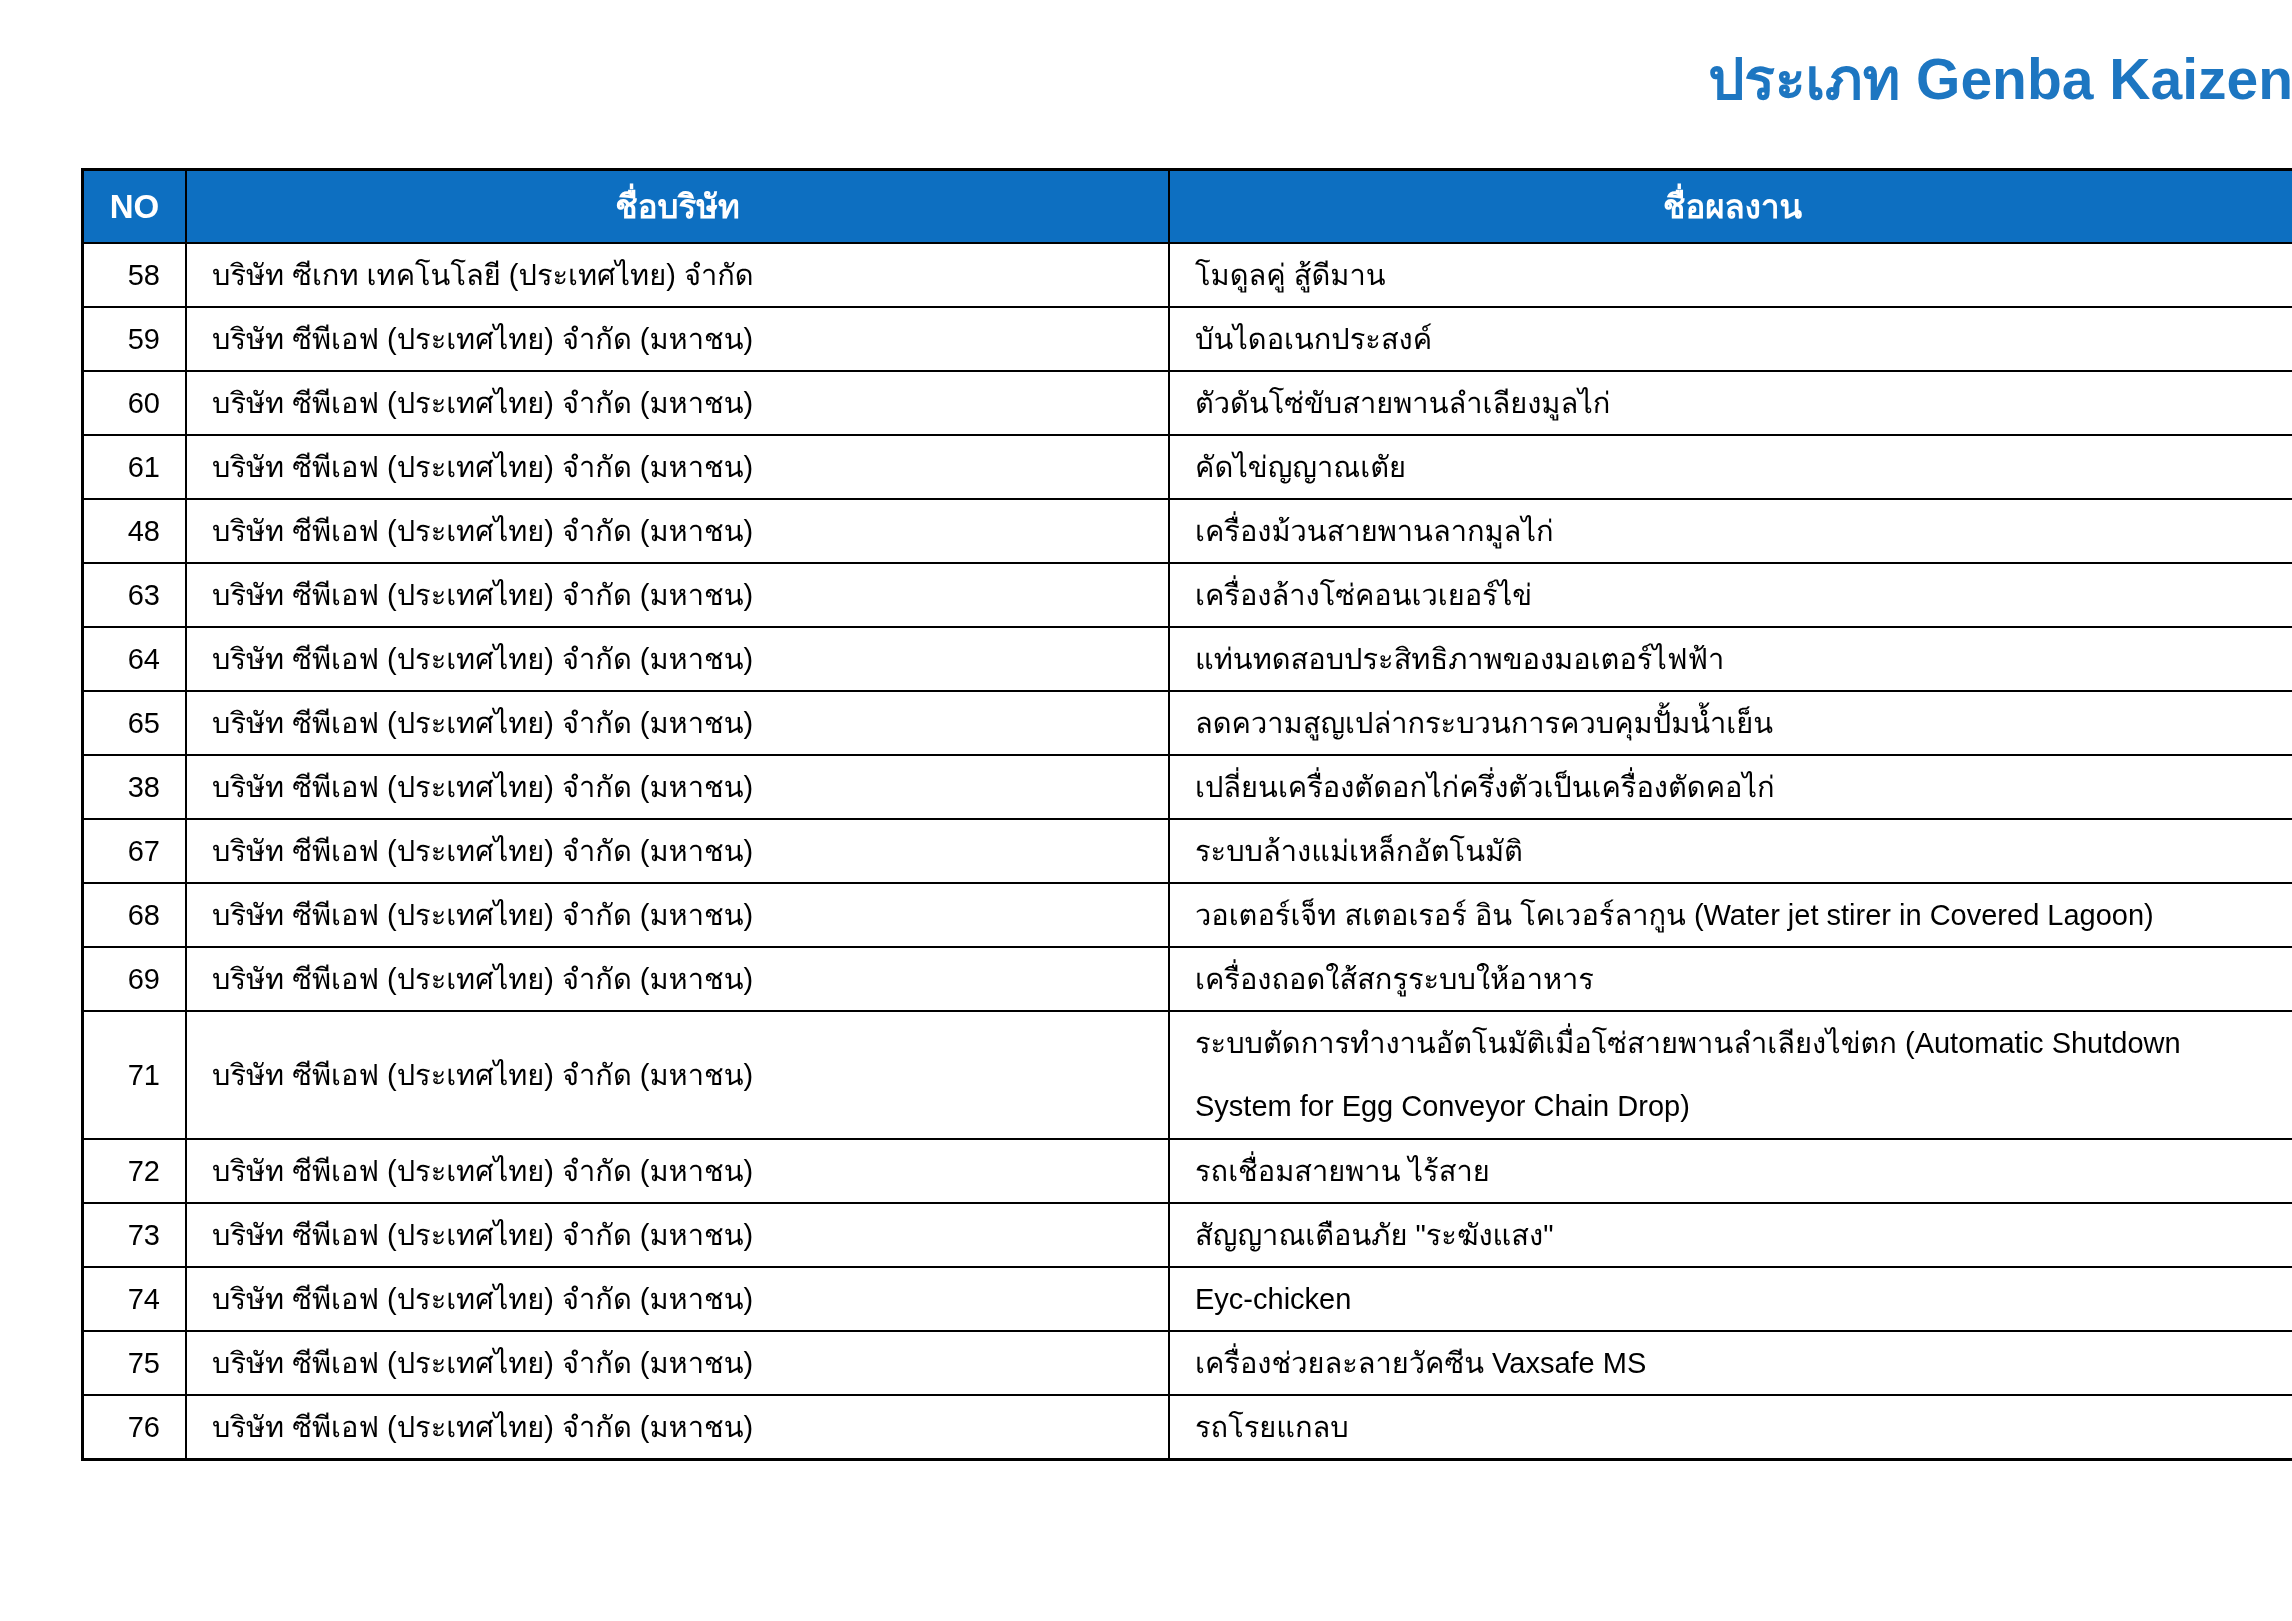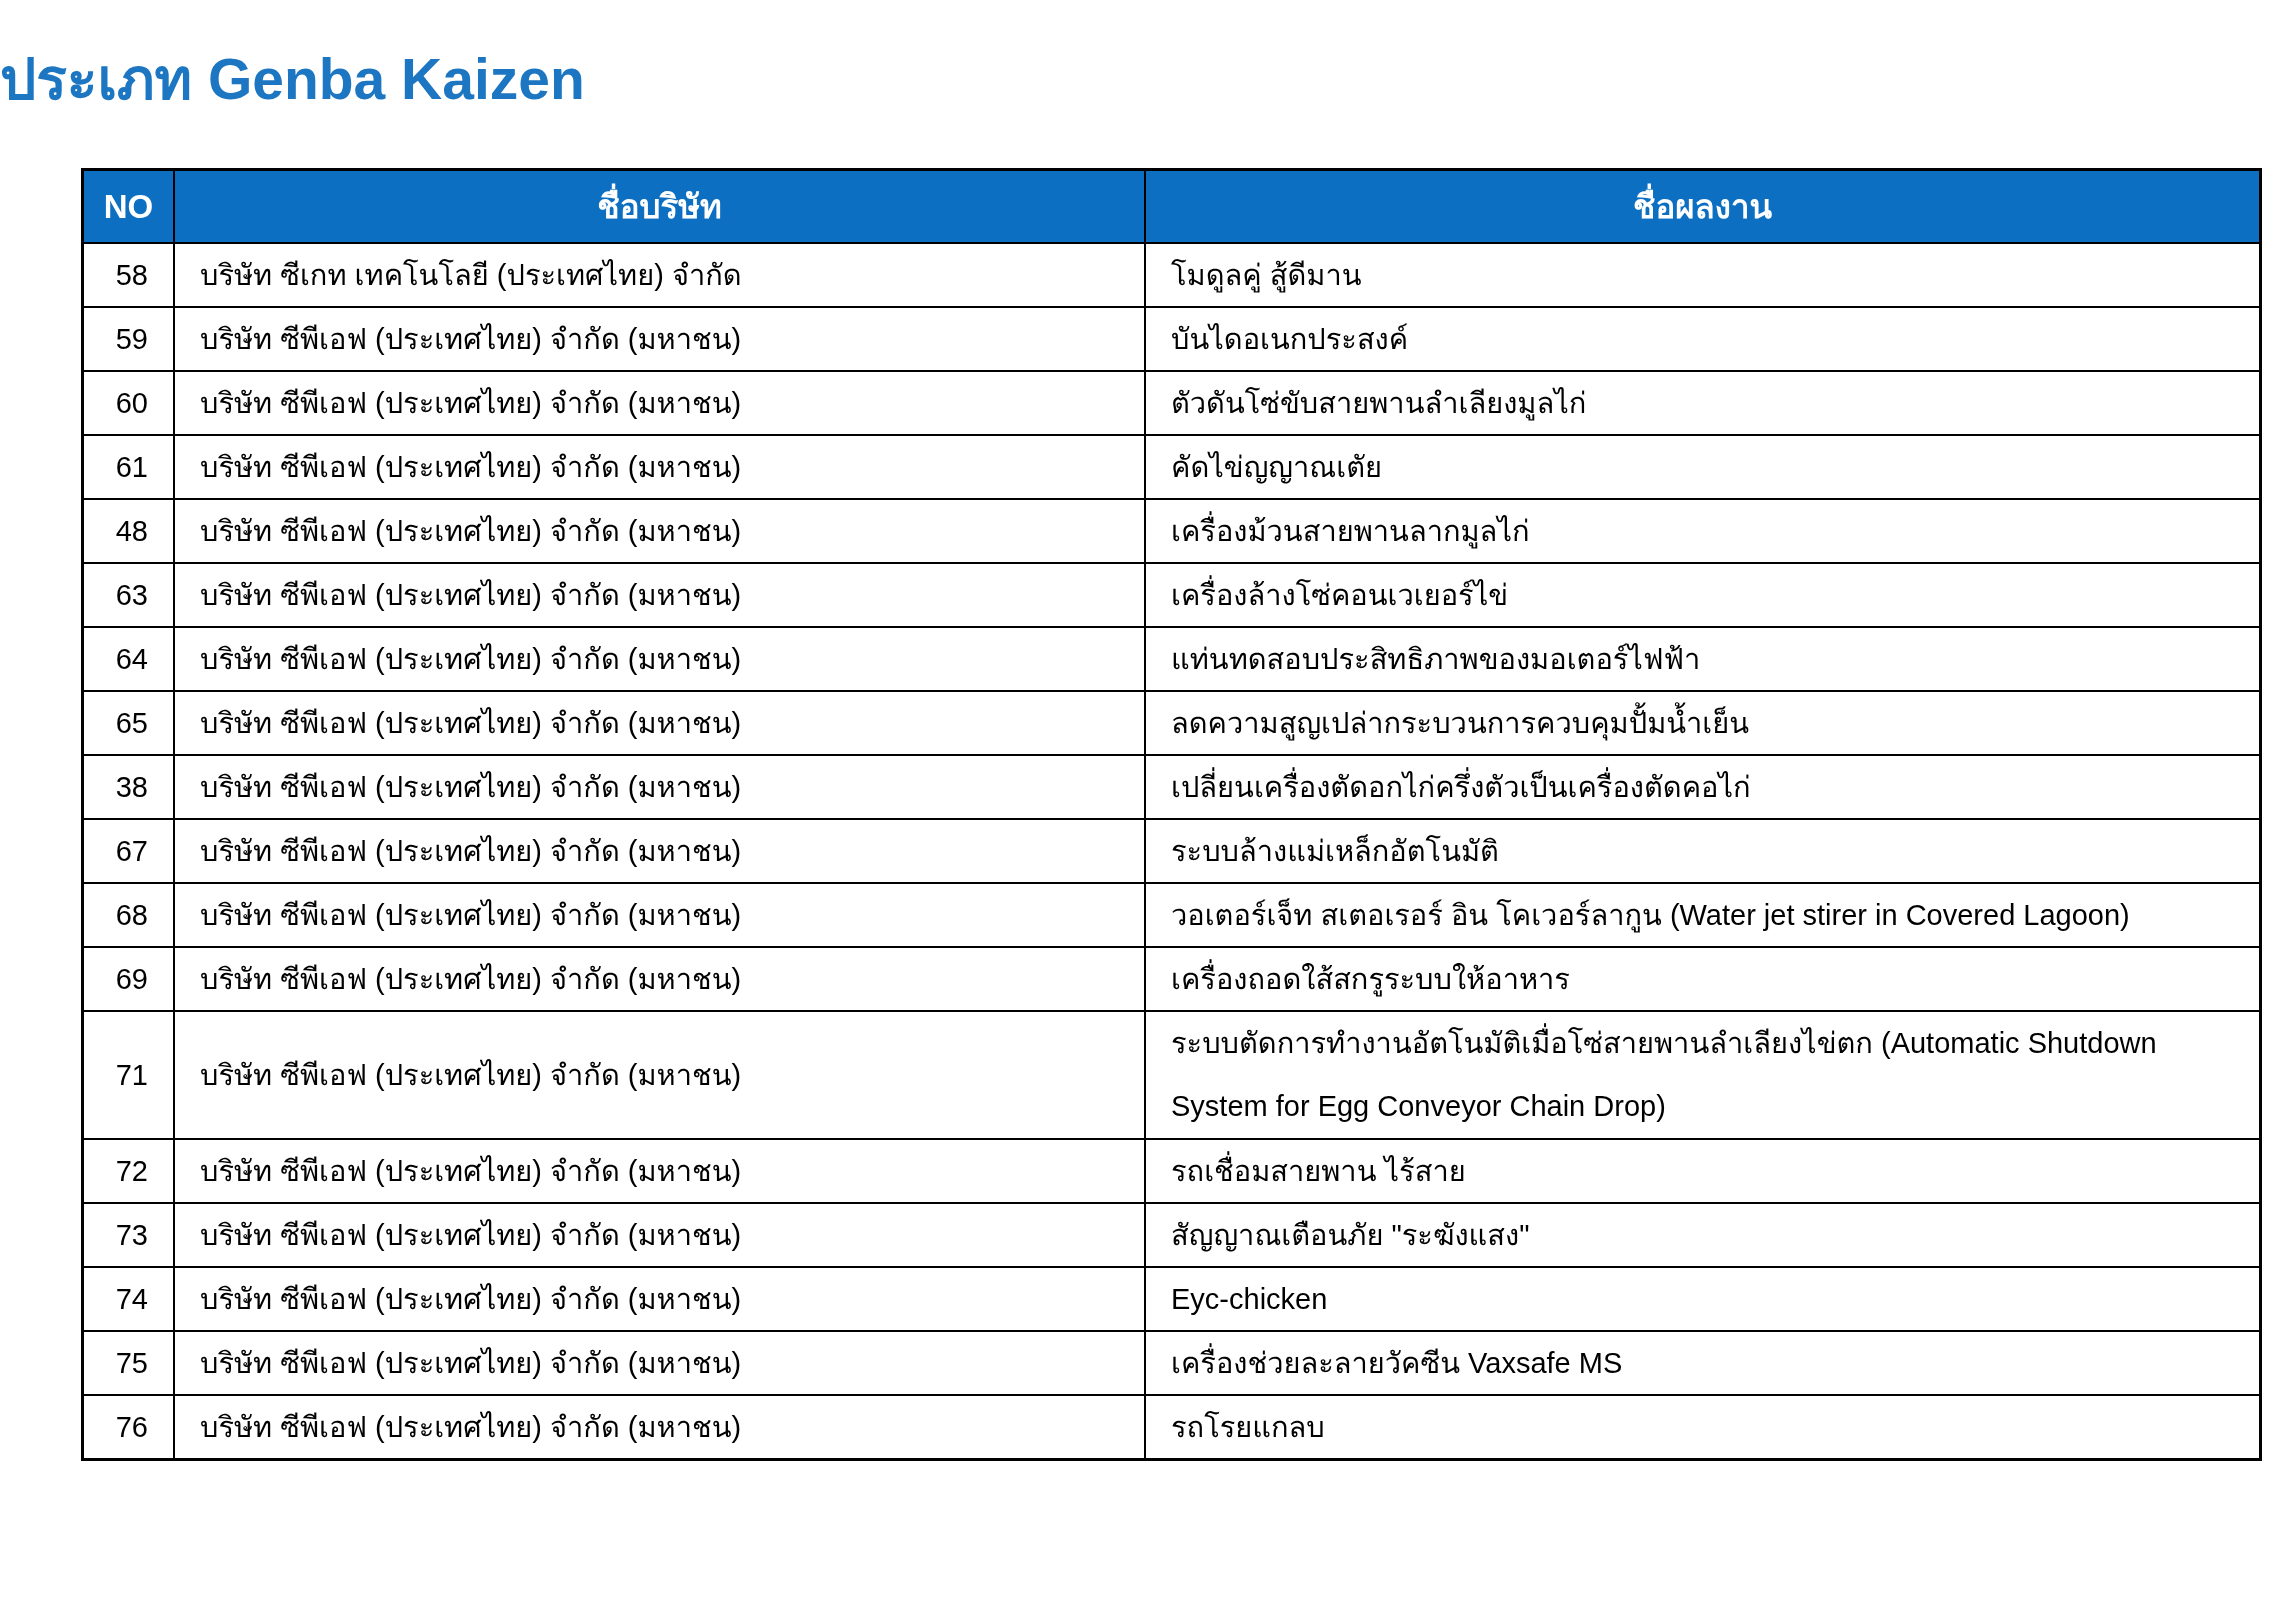--- a/index.html
+++ b/index.html
@@ -9,21 +9,21 @@
   }
   body {
     width: 2293px;
     height: 1621px;
     font-family: "Liberation Sans", "DejaVu Sans", sans-serif;
     color: #000000;
     overflow: hidden;
   }
   .page-title {
     margin: 45px 0 0 0;
-    text-align: left;
+    text-align: right;
     font-size: 57px;
     font-weight: bold;
     color: #1d76c1;
     letter-spacing: 0px;
     line-height: 1.2;
   }
   table.kaizen-table {
     border-collapse: collapse;
     table-layout: fixed;
     margin: 55px 0 0 81px;
@@ -39,21 +39,21 @@
   .col-company { width: 951px; }
   .col-work    { width: 1095px; }
   .kaizen-table thead th {
     background: #0d6fc1;
     color: #ffffff;
     font-weight: bold;
     font-size: 33px;
     height: 71px;
     text-align: center;
     vertical-align: middle;
-    padding: 0 9px;
+    padding: 0 15px;
   }
   .kaizen-table tbody td {
     font-size: 29px;
     line-height: 59px;
     height: 62px;
     vertical-align: middle;
     padding: 0 25px;
     background: #ffffff;
     word-wrap: break-word;
   }

